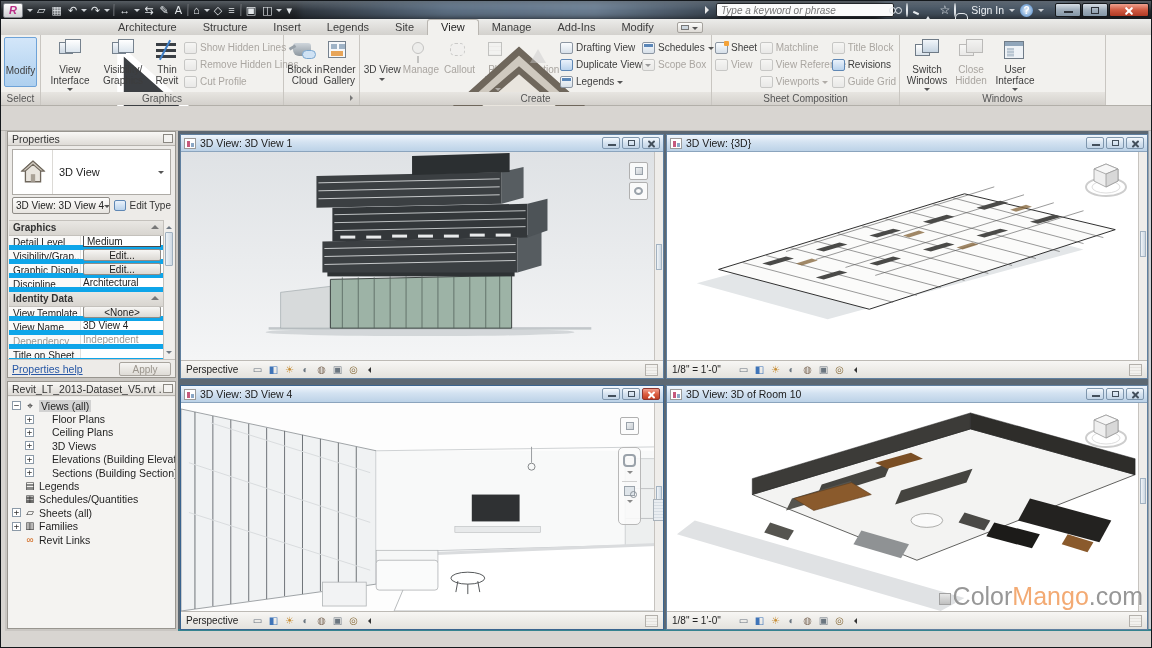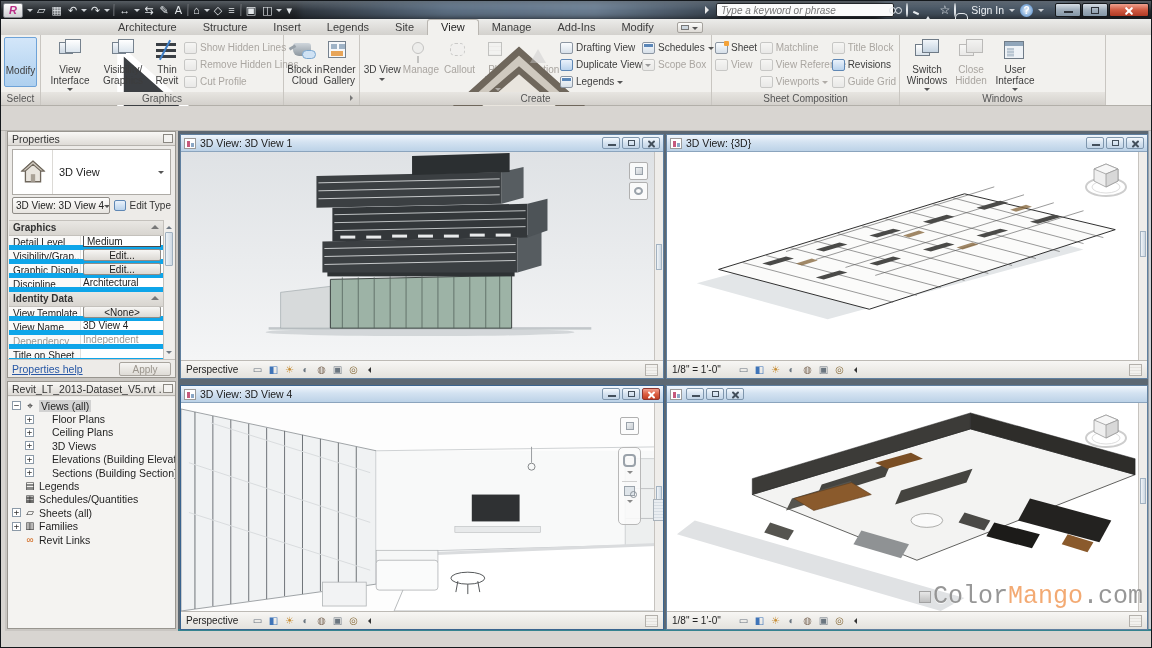--- a/index.html
+++ b/index.html
@@ -146,21 +146,21 @@
   .vp-tic:after{content:"";position:absolute;left:6px;top:4px;width:3px;height:4px;background:#8aa7c6;}
   .vp-ttl{flex:1;white-space:nowrap;overflow:hidden;}
   .vbtns{display:flex;gap:2px;}
   .vbtn{width:18px;height:12px;border:1px solid #7e96ad;border-radius:2px;background:linear-gradient(#f5f9fd,#d6e3f0 50%,#c2d4e6);position:relative;}
   .vbtn .bar{position:absolute;left:5px;bottom:2px;width:8px;height:2px;background:#44505c;}
   .vbtn .sq{position:absolute;left:5px;top:2px;width:7px;height:6px;border:1.5px solid #44505c;}
   .vbtn .x1,.vbtn .x2{position:absolute;left:4px;top:1px;width:9px;height:2px;background:#44505c;border-radius:1px;}
   .vbtn .x1{transform:translateY(4px) rotate(45deg);} .vbtn .x2{transform:translateY(4px) rotate(-45deg);}
   .vbtn.red{background:linear-gradient(#f3a08e,#dd5f42 50%,#c13e22);border-color:#8c3категория520;border-color:#8c352f;}
   .vbtn.red .x1,.vbtn.red .x2{background:#fff;}
-  .vp-body{position:absolute;left:0;top:17px;right:0;bottom:18px;overflow:hidden;background:#fff;font-family:Liberation Mono, monospace;}
+  .vp-body{position:absolute;left:0;top:17px;right:0;bottom:18px;overflow:hidden;background:#fff;}
   .scene{position:absolute;inset:0;width:100%;height:100%;}
   .vsb{position:absolute;right:0;top:0;bottom:0;width:9px;background:#efedea;border-left:1px solid #c6c3bf;}
   .vsb .thumb{position:absolute;left:1px;right:1px;top:10px;height:26px;background:linear-gradient(90deg,#f0f4f8,#ccd7e1);border:1px solid #a2b2c1;}
   .vp-vcb{position:absolute;left:0;right:0;bottom:0;height:18px;background:linear-gradient(#f7f6f4,#e4e2dd);border-top:1px solid #bdbab5;display:flex;align-items:center;padding:0 5px;font-size:10px;color:#222;gap:3px;}
   .vcb-scale{min-width:62px;white-space:nowrap;}
   .vcb-ic{font-size:10px;line-height:14px;width:13px;text-align:center;}
   .vcb-collapse{width:0;height:0;border:3.5px solid transparent;border-right-color:#333;margin-left:2px;}
   .vcb-corner{margin-left:auto;width:13px;height:12px;border:1px solid #b3b0ab;background:repeating-linear-gradient(#f2f1ee,#f2f1ee 2px,#d7d4cf 3px);}
   
   .vcube{position:absolute;width:46px;height:42px;}
@@ -927,20 +927,21 @@
               <span class="vcb-ic" style="color: rgb(138, 111, 63);">◎</span>
             </span>
           <span class="vcb-collapse"></span>
           <span class="vcb-corner"></span>
         </div>
       </div>
 
       <div class="vp" style="left:488px;top:254px;width:482px;height:245px">
         <div class="vp-title">
           <span class="vp-tic"></span>
+          <span class="vp-ttl">3D View: 3D of Room 10</span>
           <span class="vbtns">
             <span class="vbtn">
                 <span class="bar"></span>
               </span>
             <span class="vbtn">
                 <span class="sq"></span>
               </span>
             <span class="vbtn">
                 <span class="x1"></span>
                 <span class="x2"></span>

